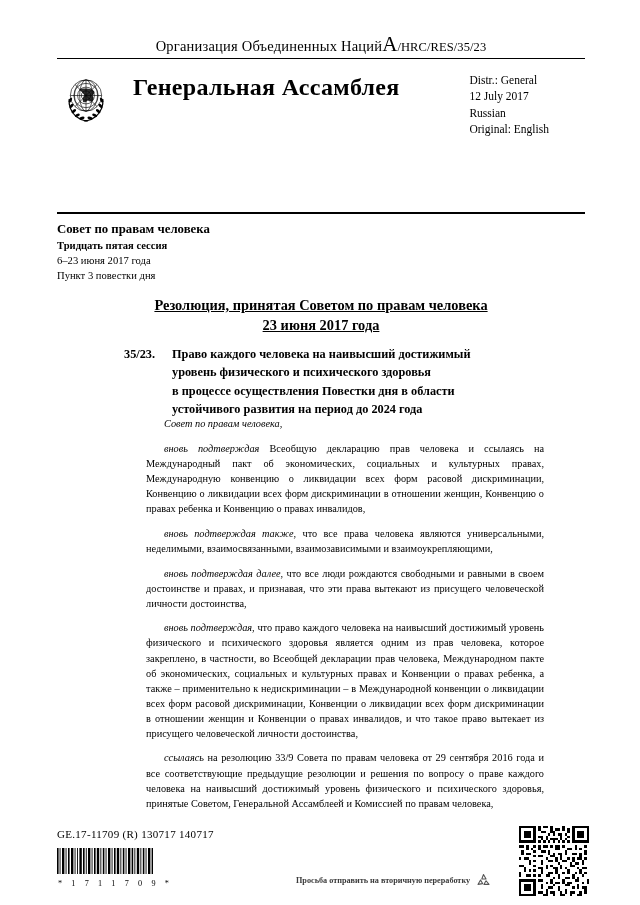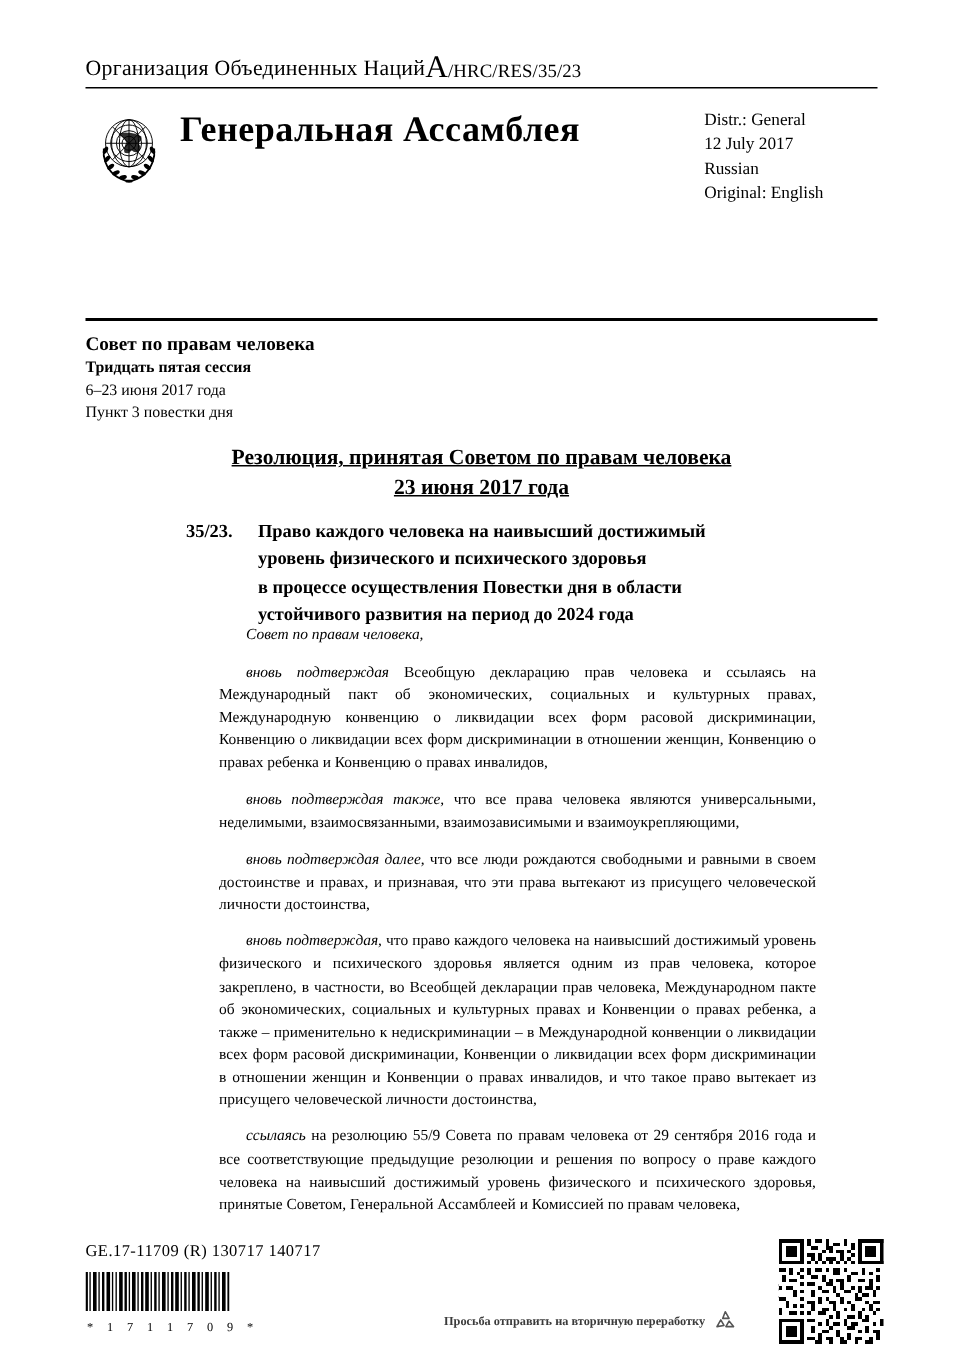--- a/index.html
+++ b/index.html
@@ -23,21 +23,21 @@
   
   .masthead {
     position: absolute;
     left: 57px;
     top: 34px;
     width: 528px;
   }
   .mast-top-row {
     display: flex;
     align-items: flex-end;
-    justify-content: flex-start;
+    justify-content: center;
   }
   .org-name {
     font-size: 14.5px;
     letter-spacing: 0.2px;
     white-space: nowrap;
   }
   .doc-symbol {
     white-space: nowrap;
     text-align: right;
     line-height: 1;
@@ -62,21 +62,21 @@
   .un-emblem {
     width: 58px;
     height: 58px;
     flex: 0 0 58px;
     margin-top: 4px;
   }
   .assembly-title {
     font-size: 24px;
     font-weight: bold;
     letter-spacing: 0.3px;
-    margin-left: 5px;
+    margin-left: 18px;
     margin-top: 8px;
     white-space: nowrap;
   }
   .distr-block {
     margin-left: auto;
     font-size: 11.5px;
     line-height: 1.42;
     padding-top: 6px;
     padding-right: 36px;
     white-space: nowrap;
@@ -326,21 +326,21 @@
 
     <p class="para">
       <i>вновь подтверждая далее</i><span>, что все люди рождаются свободными и равными в своем достоинстве и правах, и признавая, что эти права вытекают из присущего человеческой личности достоинства,</span>
     </p>
 
     <p class="para">
       <i>вновь подтверждая</i><span>, что право каждого человека на наивысший достижимый уровень физического и психического здоровья является одним из прав человека, которое закреплено, в частности, во Всеобщей декларации прав человека, Международном пакте об экономических, социальных и культурных правах и Конвенции о правах ребенка, а также – применительно к недискриминации – в Международной конвенции о ликвидации всех форм расовой дискриминации, Конвенции о ликвидации всех форм дискриминации в отношении женщин и Конвенции о правах инвалидов, и что такое право вытекает из присущего человеческой личности достоинства,</span>
     </p>
 
     <p class="para">
-      <i>ссылаясь</i><span> на резолюцию 55/9 Совета по правам человека от 29 сентября 2016 года и все соответствующие предыдущие резолюции и решения по вопросу о праве каждого человека на наивысший достижимый уровень физического и психического здоровья, принятые Советом, Генеральной Ассамблеей и Комиссией по правам человека,</span>
+      <i>ссылаясь</i><span> на резолюцию 33/9 Совета по правам человека от 29 сентября 2016 года и все соответствующие предыдущие резолюции и решения по вопросу о праве каждого человека на наивысший достижимый уровень физического и психического здоровья, принятые Советом, Генеральной Ассамблеей и Комиссией по правам человека,</span>
     </p>
   </div>
 
   <div class="footer-code">GE.17-11709  (R)   130717   140717</div>
 
   <div class="barcode-wrap">
     <svg class="barcode-bars" viewBox="0 0 96 26" preserveAspectRatio="none">
       <g fill="#000">
         <rect x="0" y="0" width="1.6" height="26"></rect>
           <rect x="2.6" y="0" width="0.9" height="26"></rect>

